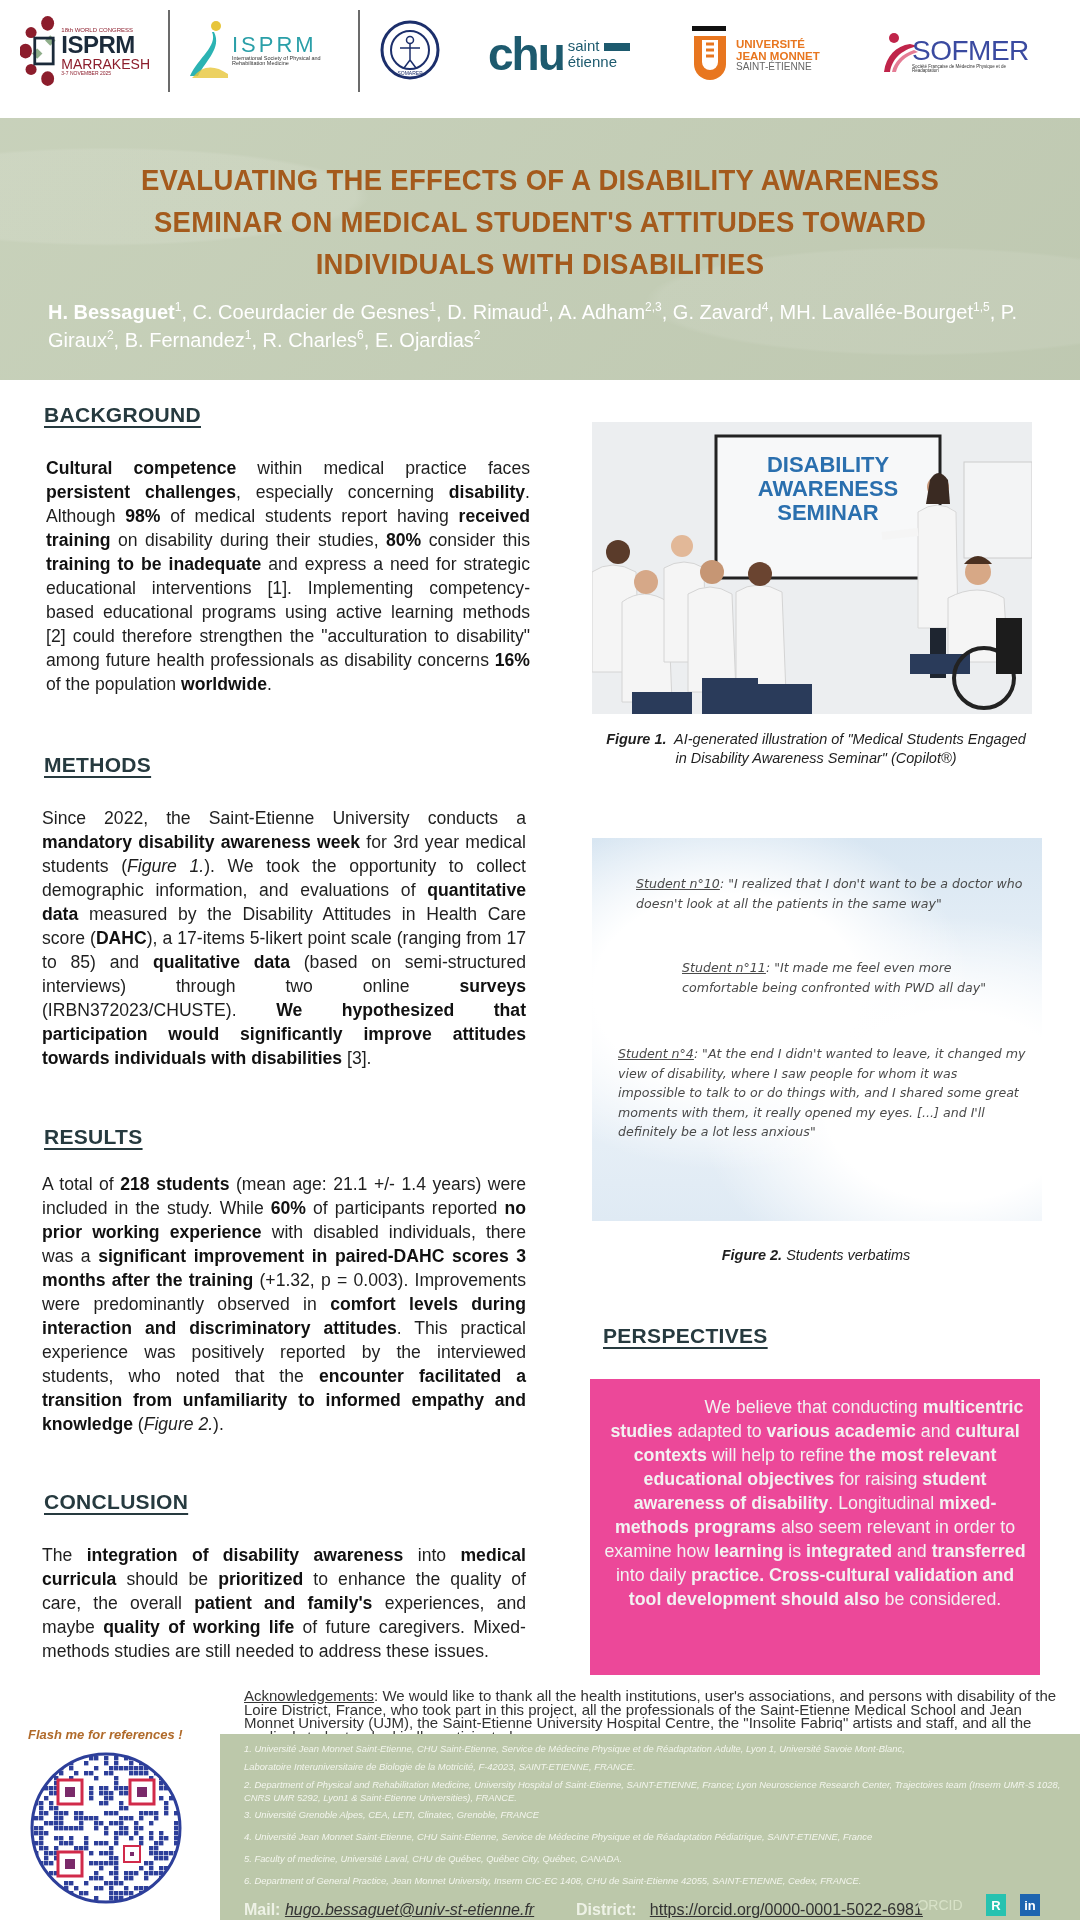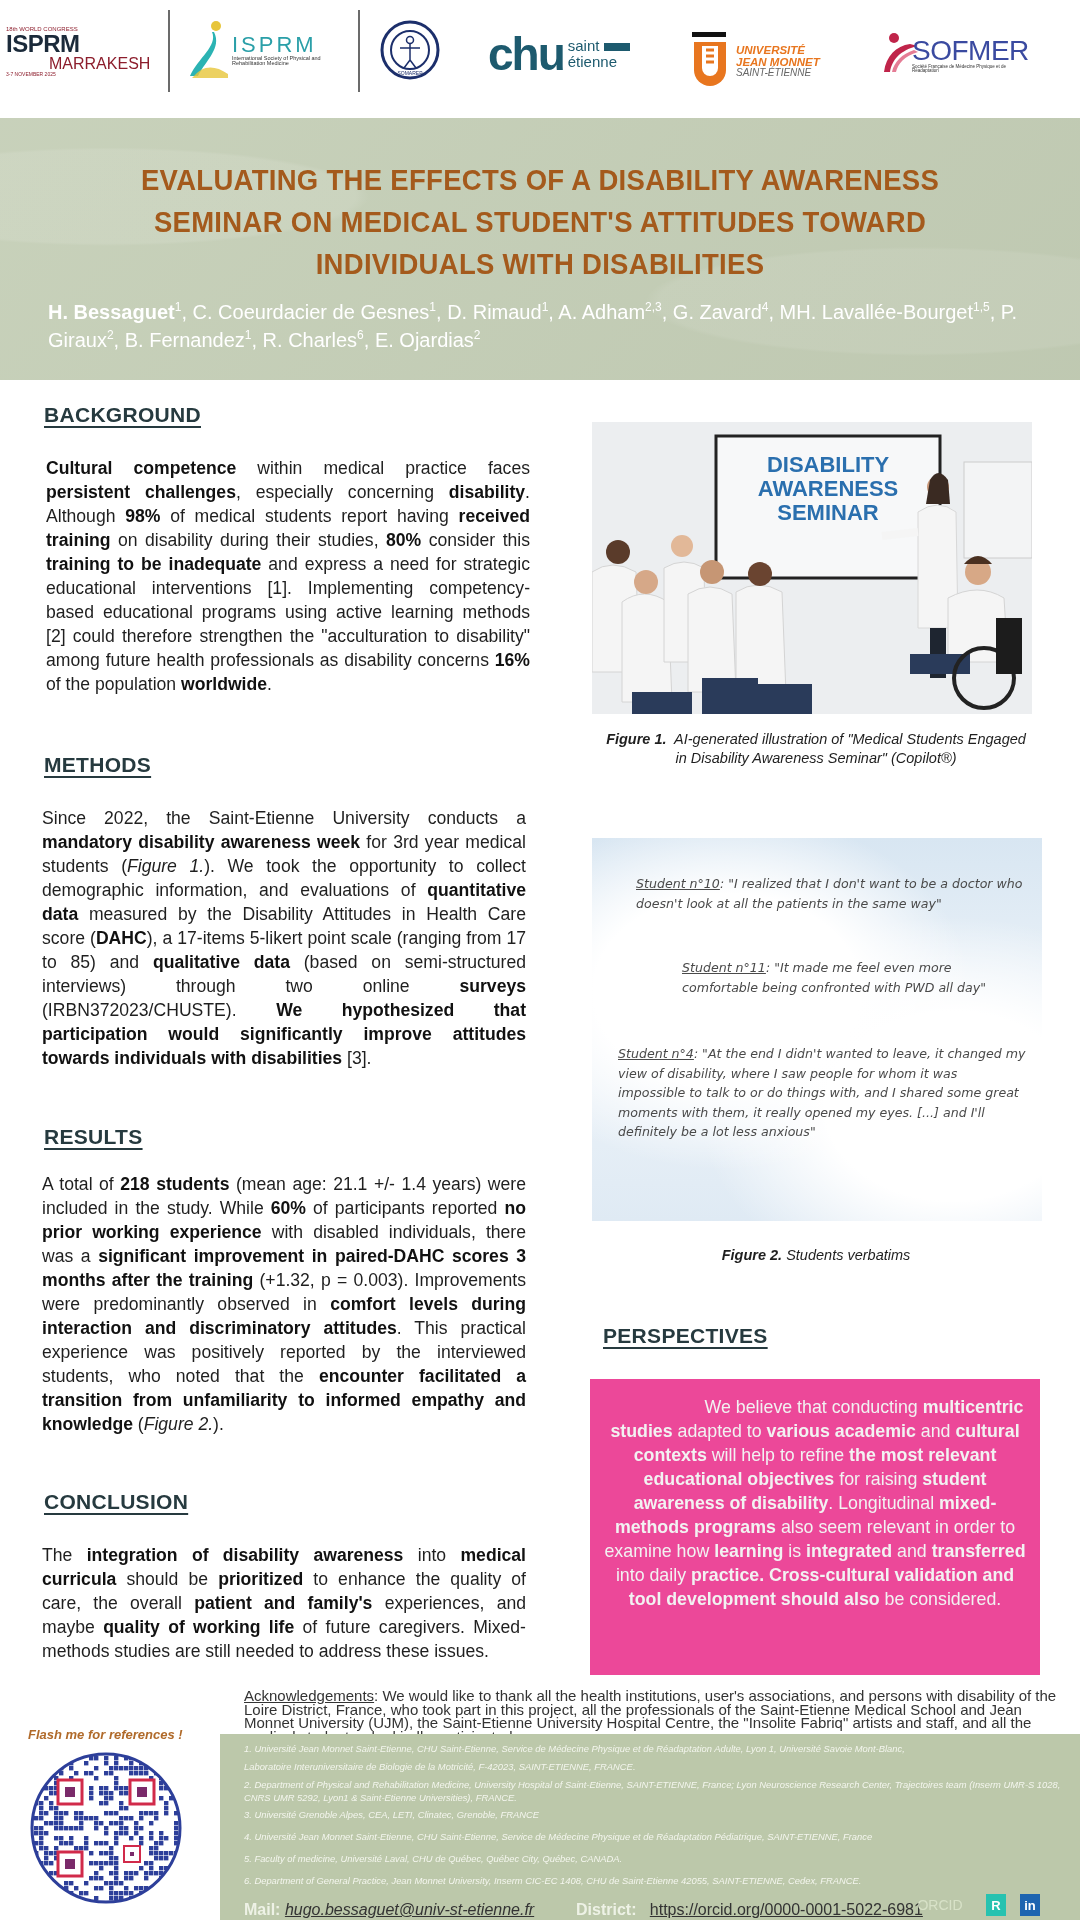--- a/index.html
+++ b/index.html
@@ -87,21 +87,21 @@
         <g fill="#8fae8a">
             <rect x="-10" y="-14" width="8" height="8" transform="rotate(45)"></rect>
             <rect x="-10" y="6" width="8" height="8" transform="rotate(45)"></rect>
           </g>
         <rect x="-14" y="-14" width="20" height="28" fill="none" stroke="#1b2a3a" stroke-width="3"></rect>
       </g>
     </svg>
     <div style="margin-left:-14px;line-height:1;">
       <div style="font-size:6px;color:#8c1d2c;">18th WORLD CONGRESS</div>
       <div style="font-size:24px;font-weight:bold;color:#1b2a3a;letter-spacing:-0.5px;">ISPRM</div>
-      <div style="font-size:16px;color:#8c1d2c;margin-left:43px;">MARRAKESH</div>
+      <div style="font-size:14px;color:#8c1d2c;">MARRAKESH</div>
       <div style="font-size:5px;color:#8c1d2c;">3-7 NOVEMBER 2025</div>
     </div>
   </div>
   <div class="vsep" style="left:168px;"></div>
 
   <div class="logo" style="left:188px;top:18px;width:160px;height:64px;">
     <svg width="42" height="64" viewBox="0 0 42 64">
       <circle cx="28" cy="8" r="5" fill="#e7c53a"></circle>
       <path d="M24 14 C 30 28, 10 40, 2 58 L 10 58 C 18 42, 34 30, 26 14 Z" fill="#2bb3b3"></path>
       <path d="M6 58 C 14 48, 26 46, 40 56 L 40 60 L 4 60 Z" fill="#e7c53a" opacity="0.8"></path>
@@ -124,21 +124,21 @@
   </div>
 
   <div class="logo" style="left:488px;top:24px;width:150px;height:60px;">
     <span style="font-size:46px;font-weight:bold;color:#1d5a6e;letter-spacing:-2px;line-height:1;">chu</span>
     <div style="line-height:1.05;margin-left:4px;color:#1d5a6e;font-size:15px;">
       <div><span>saint</span> <span style="display:inline-block;width:26px;height:8px;background:#1d5a6e;vertical-align:middle;"></span></div>
       <div>étienne</div>
     </div>
   </div>
 
-  <div class="logo" style="left:690px;top:28px;width:140px;height:66px;font-style:italic;">
+  <div class="logo" style="left:690px;top:22px;width:140px;height:66px;">
     <svg width="40" height="62" viewBox="0 0 40 62">
       <rect x="2" y="2" width="34" height="5" fill="#111"></rect>
       <path d="M4 12 H36 V40 A16 16 0 0 1 4 40 Z" fill="#e8761f"></path>
       <path d="M12 16 H28 V38 A8 8 0 0 1 12 38 Z" fill="#fff"></path>
       <path d="M16 20 H24 M16 26 H24 M16 32 H24" stroke="#e8761f" stroke-width="3"></path>
     </svg>
     <div style="line-height:1.05;margin-left:6px;">
       <div style="font-size:11.5px;font-weight:bold;color:#e8761f;">UNIVERSITÉ</div>
       <div style="font-size:11.5px;font-weight:bold;color:#e8761f;">JEAN MONNET</div>
       <div style="font-size:10px;color:#666;">SAINT-ÉTIENNE</div>

